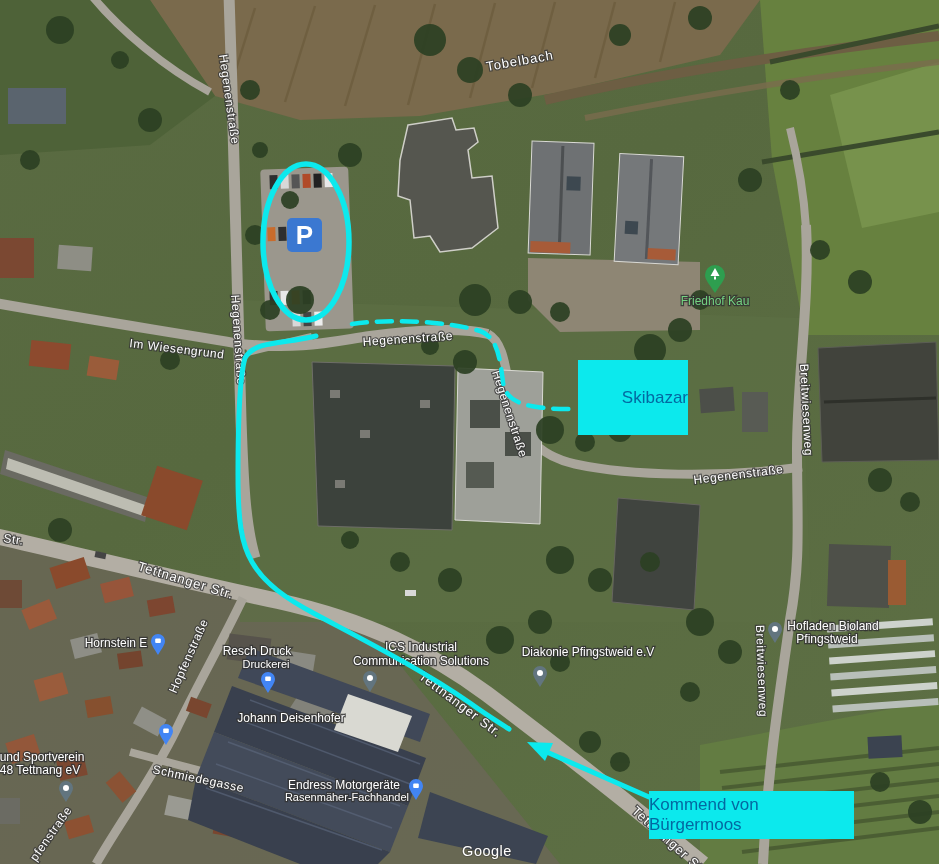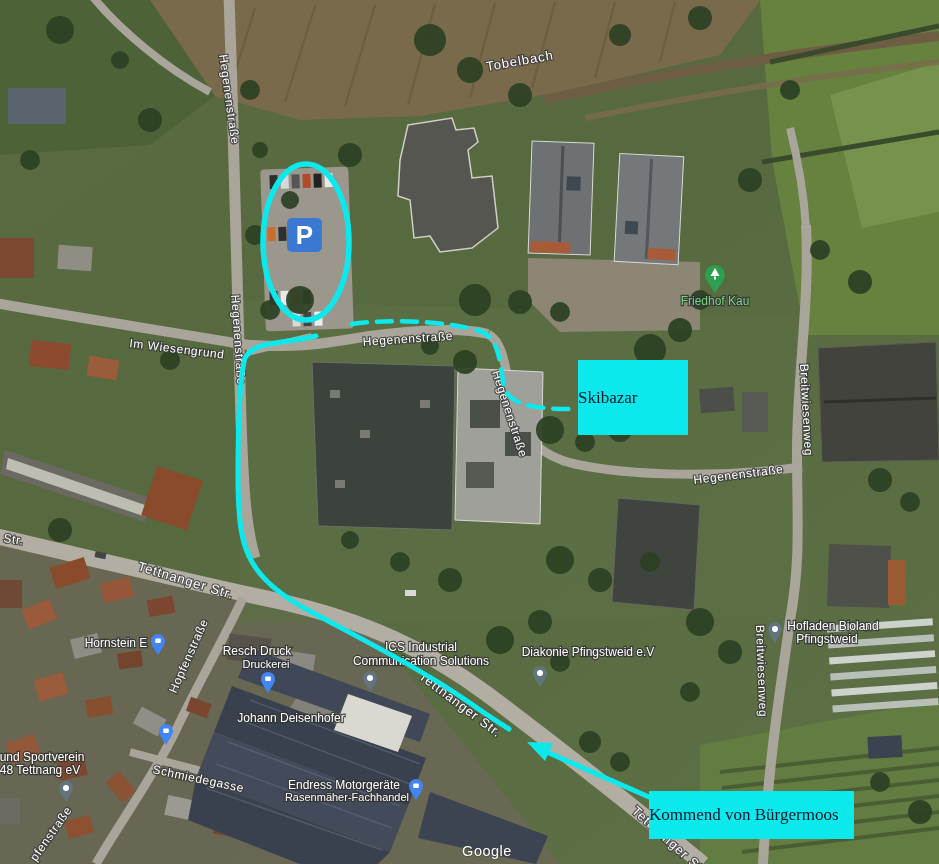--- a/index.html
+++ b/index.html
@@ -14,23 +14,23 @@
       stroke:rgba(55,55,55,.8);stroke-width:2.4px;paint-order:stroke;
       letter-spacing:.6px;}
   .st.big{font-size:13px;letter-spacing:1px;}
   .poi{font-family:"Liberation Sans",sans-serif;font-size:12px;fill:#ffffff;
       stroke:rgba(50,50,50,.85);stroke-width:2.4px;paint-order:stroke;}
   .poi.sub{font-size:11px;}
   .poi.green{fill:#74d381;}
   .wm{font-family:"Liberation Sans",sans-serif;font-size:14.5px;fill:#ffffff;
       stroke:rgba(60,60,60,.5);stroke-width:2px;paint-order:stroke;letter-spacing:.5px;}
   .overlay-box{
-    position:absolute;background:#0ce9ed;color:#0f172a;
-    display:flex;align-items:center;justify-content:flex-start;
-    font-family:Liberation Serif, serif;font-size:17px;
+    position:absolute;background:#0ce9ed;color:#0369a1;
+    display:flex;align-items:center;justify-content:flex-end;
+    font-family:Liberation Sans, sans-serif;font-size:17px;
   }
   #skibazar-box{left:578px;top:360px;width:110px;height:75px;}
   #kommend-box{left:649px;top:791px;width:205px;height:48px;font-size:17px;}
   #p-icon{
     position:absolute;left:287px;top:218px;width:35px;height:34px;
     background:#3b78d1;border-radius:5px;color:#fff;
     display:flex;align-items:center;justify-content:center;
     font-size:26px;font-weight:bold;font-family:"Liberation Sans",sans-serif;
   }
 </style>

